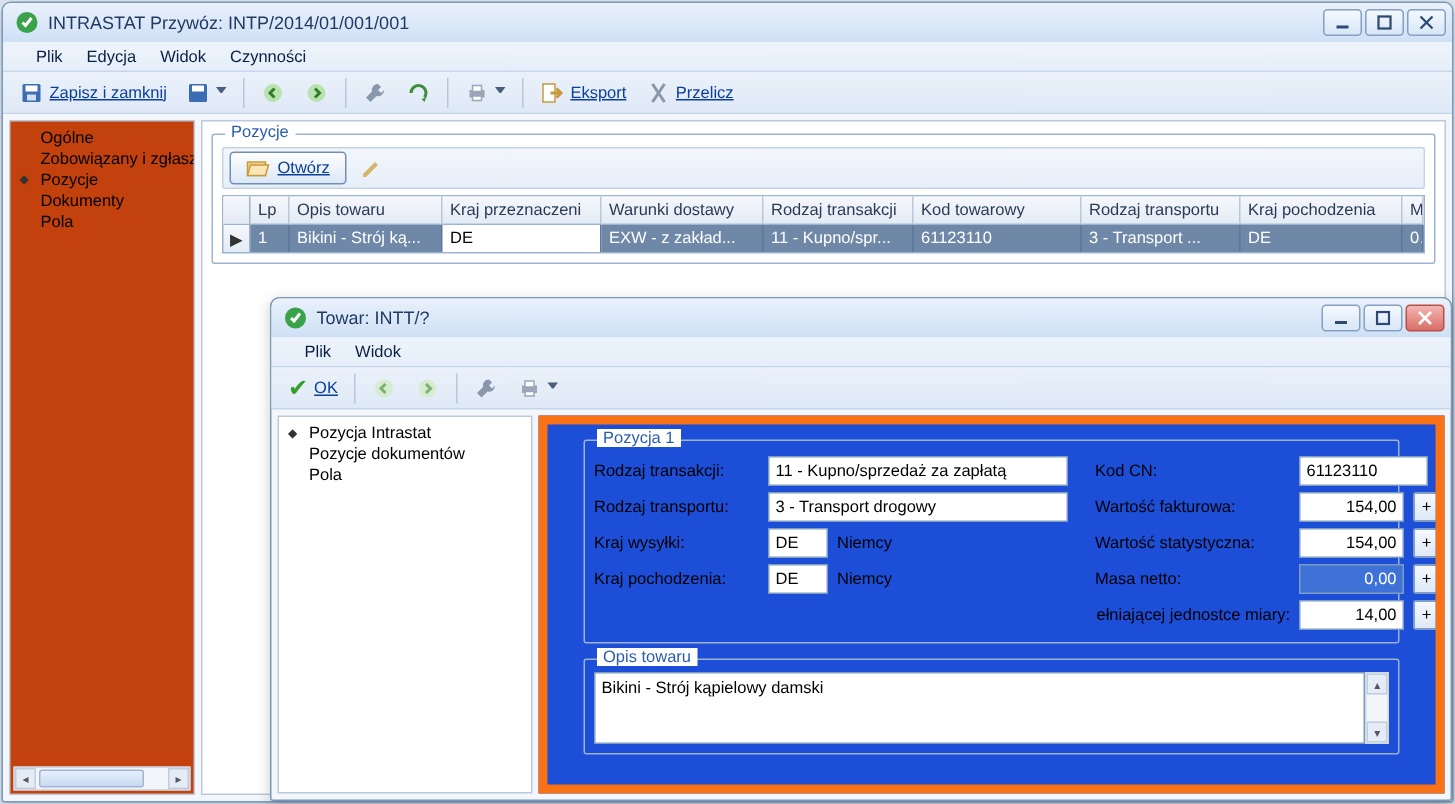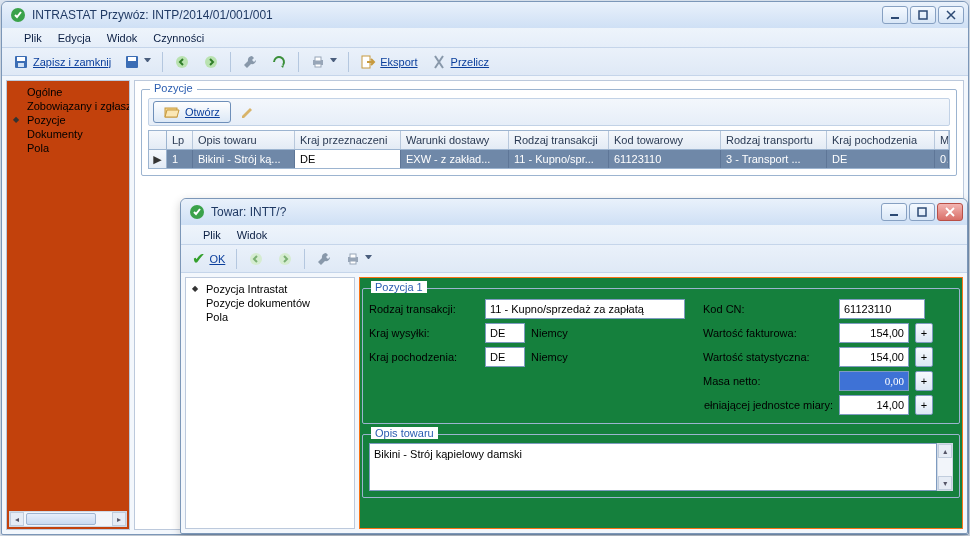--- a/index.html
+++ b/index.html
@@ -41,21 +41,21 @@
   .grid-row .gc { border-right-color: #5e7697; }
   .row-handle { width: 18px; background: linear-gradient(#f5f8fc,#e3ebf5); color: #333; display: flex; align-items: center; justify-content: center; border-right: 1px solid #9cb4d0; }
   .cell-edit { background: #fff; color: #000; }
   .w-lp{width:26px} .w-opis{width:102px} .w-kraj{width:106px} .w-war{width:108px} .w-rodz{width:100px} .w-kod{width:112px} .w-trans{width:106px} .w-poch{width:108px} .w-m{width:14px}
 
   
   .child { left: 180px; top: 198px; width: 788px; height: 336px; }
   .child .titlebar .win-btn.close svg path { stroke: #fff; }
   .child-body { display: flex; height: calc(100% - 74px); }
   .child-sidebar { width: 170px; background: #fff; border: 1px solid #bcc9dc; margin: 4px; padding: 4px 2px; }
-  .child-main { flex: 1; margin: 4px 4px 4px 0; background: #15803d; border: 1px solid #f97316; padding: 4px 2px; overflow: hidden; }
+  .child-main { flex: 1; margin: 4px 4px 4px 0; background: #1d4ed8; border: 6px solid #f97316; padding: 4px 24px; overflow: hidden; }
   .form-row { display: flex; align-items: center; height: 24px; gap: 6px; }
   .fl { color: #000; }
   .inp { height: 20px; border: 1px solid #7e9bc0; background: #fff; padding: 2px 4px; color: #000; }
   .num { text-align: right; }
   .sel { background: #3e72d6; color: #fff; }
   .plus-btn { width: 18px; height: 20px; border: 1px solid #7e9bc0; background: linear-gradient(#f6f9fe,#dde8f5); display: flex; align-items: center; justify-content: center; cursor: pointer; border-radius: 2px; }
   .two-col { display: flex; gap: 18px; }
   .coll { flex: 1; }
   .desc-area { width: 100%; height: 48px; border: 1px solid #7e9bc0; padding: 4px; resize: none; font-family: inherit; }
   .vscroll { width: 16px; border: 1px solid #cfd9e6; background: #f2f5fa; display: flex; flex-direction: column; justify-content: space-between; }
@@ -298,20 +298,24 @@
     <div class="child-main">
       <div class="groupbox" style="margin-top:6px;">
         <span class="legend">Pozycja 1</span>
         <div class="two-col">
           <div class="coll">
             <div class="form-row">
               <span class="fl" style="width:110px">Rodzaj transakcji:</span>
               <input class="inp" style="width: 200px;" value="11 - Kupno/sprzedaż za zapłatą">
             </div>
             <div class="form-row">
+              <span class="fl" style="width:110px">Rodzaj transportu:</span>
+              <input class="inp" style="width: 200px;" value="3 - Transport drogowy">
+            </div>
+            <div class="form-row">
               <span class="fl" style="width:110px">Kraj wysyłki:</span>
               <input class="inp" style="width: 40px;" value="DE">
               <span class="fl">Niemcy</span>
             </div>
             <div class="form-row">
               <span class="fl" style="width:110px">Kraj pochodzenia:</span>
               <input class="inp" style="width: 40px;" value="DE">
               <span class="fl">Niemcy</span>
             </div>
           </div>
@@ -325,21 +329,21 @@
               <input class="inp num" style="width: 70px;" value="154,00">
               <div class="plus-btn">+</div>
             </div>
             <div class="form-row">
               <span class="fl" style="width:130px">Wartość statystyczna:</span>
               <input class="inp num" style="width: 70px;" value="154,00">
               <div class="plus-btn">+</div>
             </div>
             <div class="form-row">
               <span class="fl" style="width:130px">Masa netto:</span>
-              <input class="inp num sel" style="width: 70px; font-family: Liberation Serif, serif;" value="0,00">
+              <input class="inp num sel" style="width: 70px;" value="0,00">
               <div class="plus-btn">+</div>
             </div>
             <div class="form-row">
               <span class="fl" style="width:130px;text-align:right;overflow:hidden">ełniającej jednostce miary:</span>
               <input class="inp num" style="width: 70px;" value="14,00">
               <div class="plus-btn">+</div>
             </div>
           </div>
         </div>
       </div>

